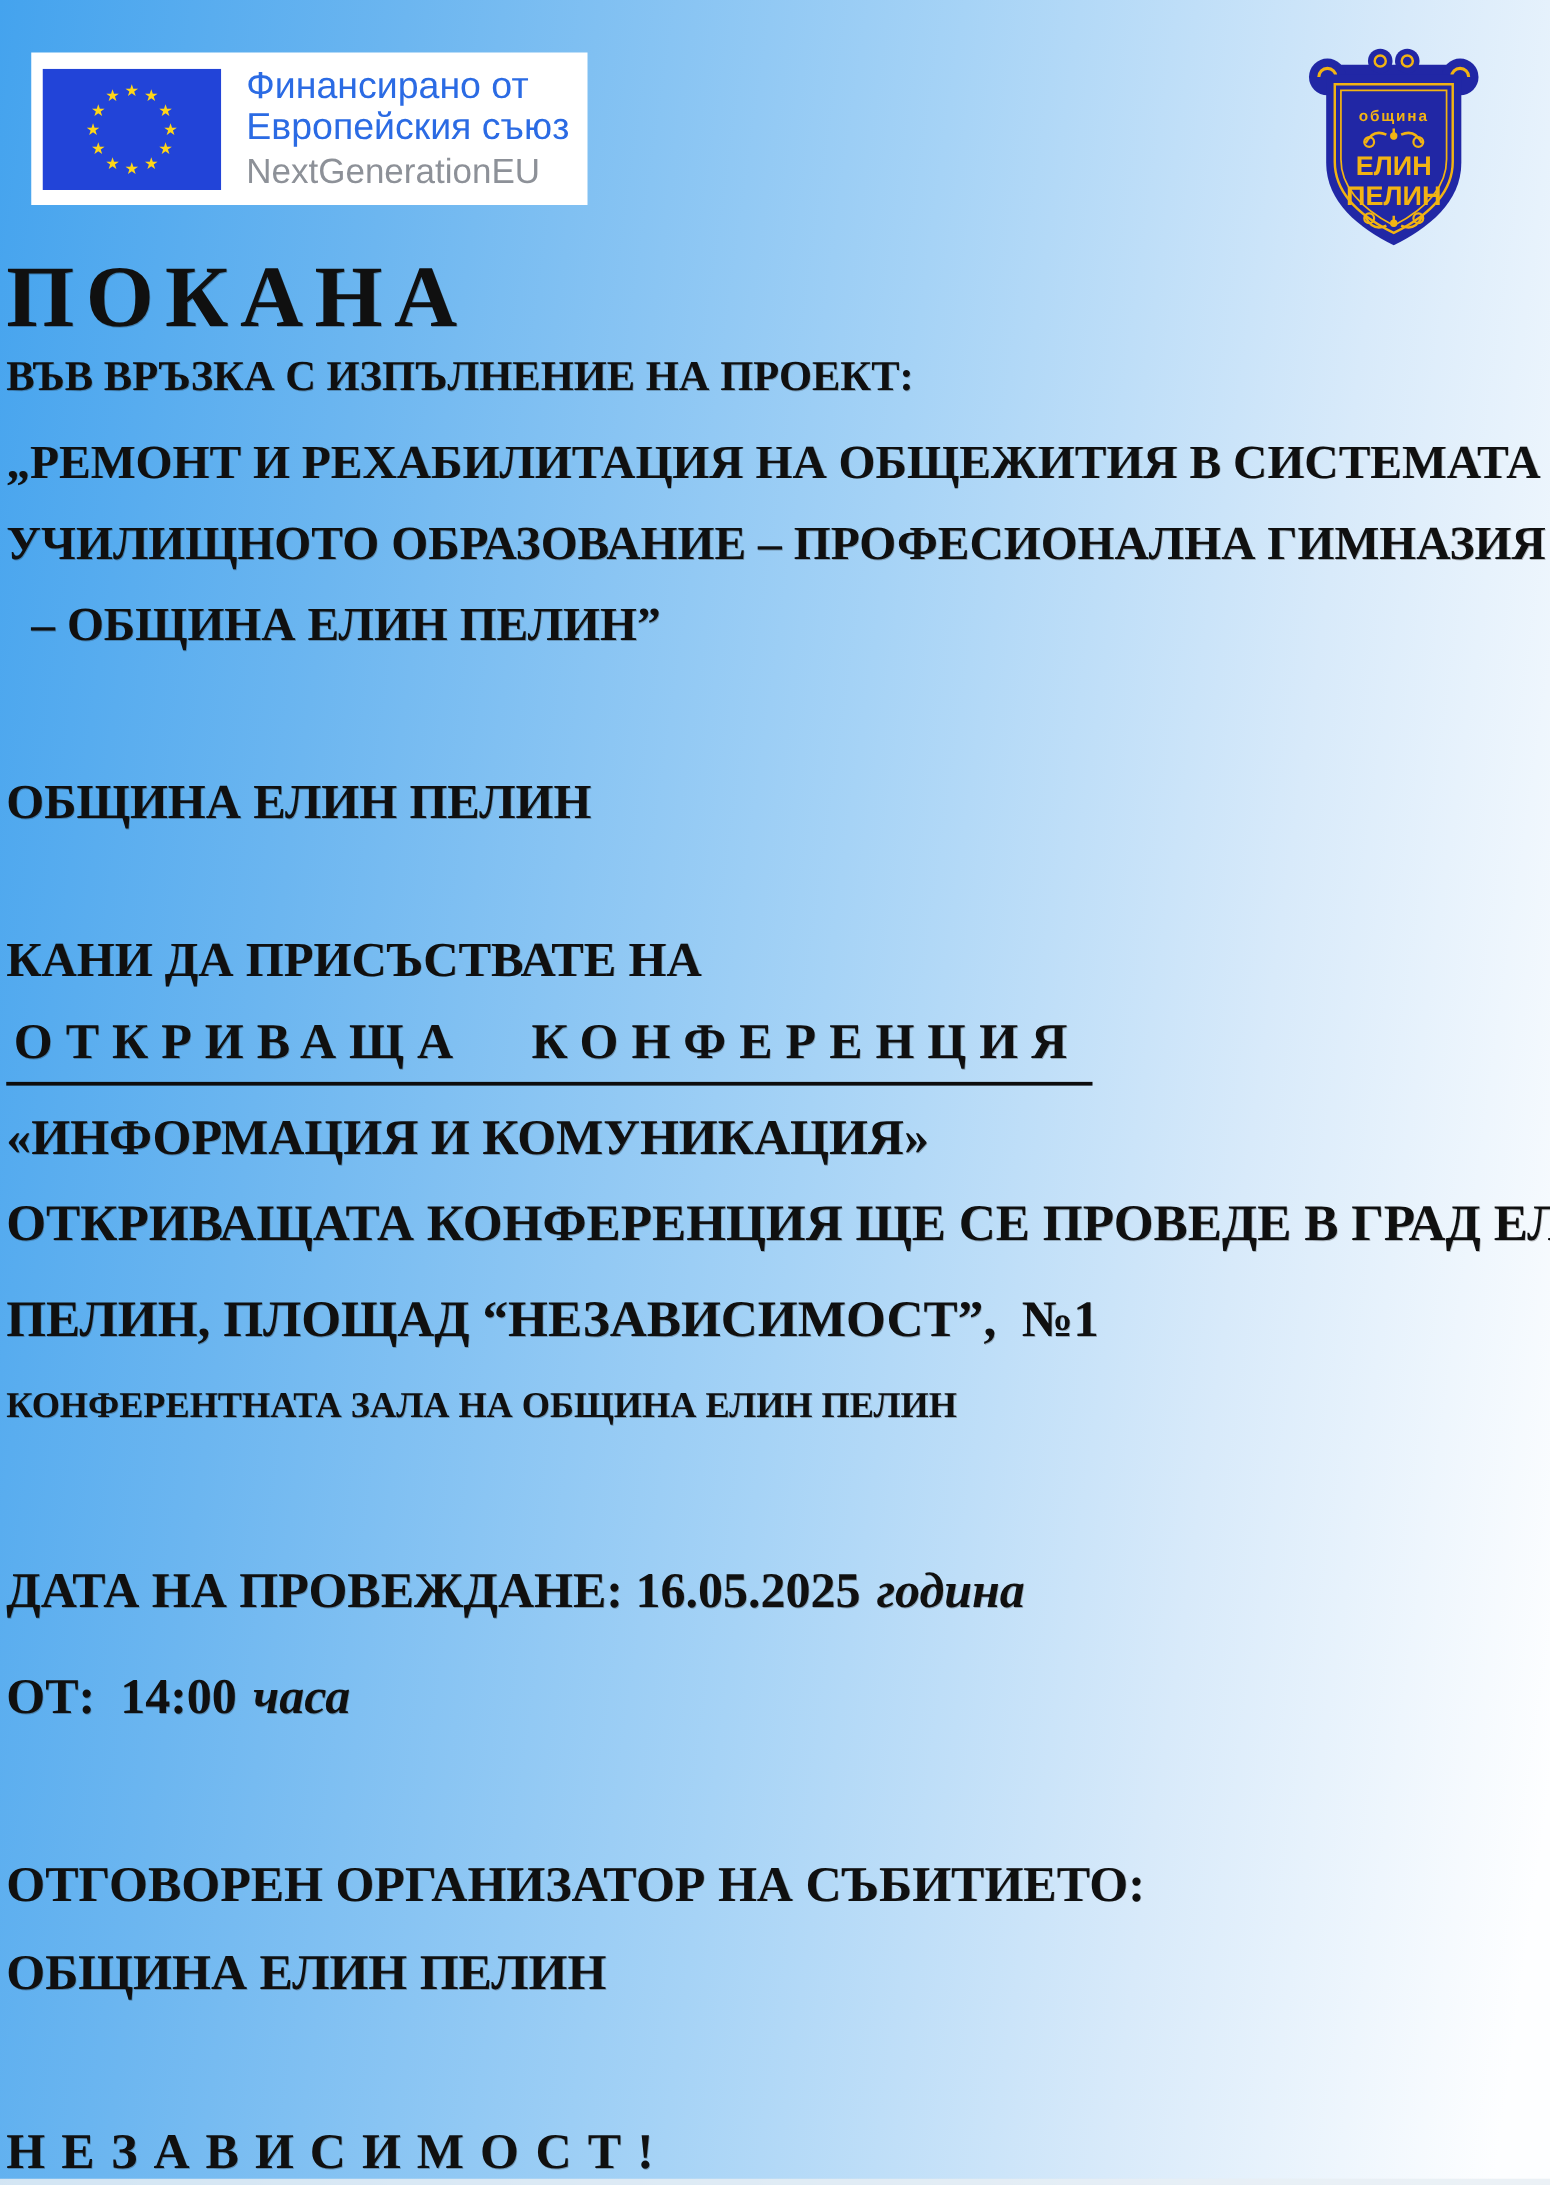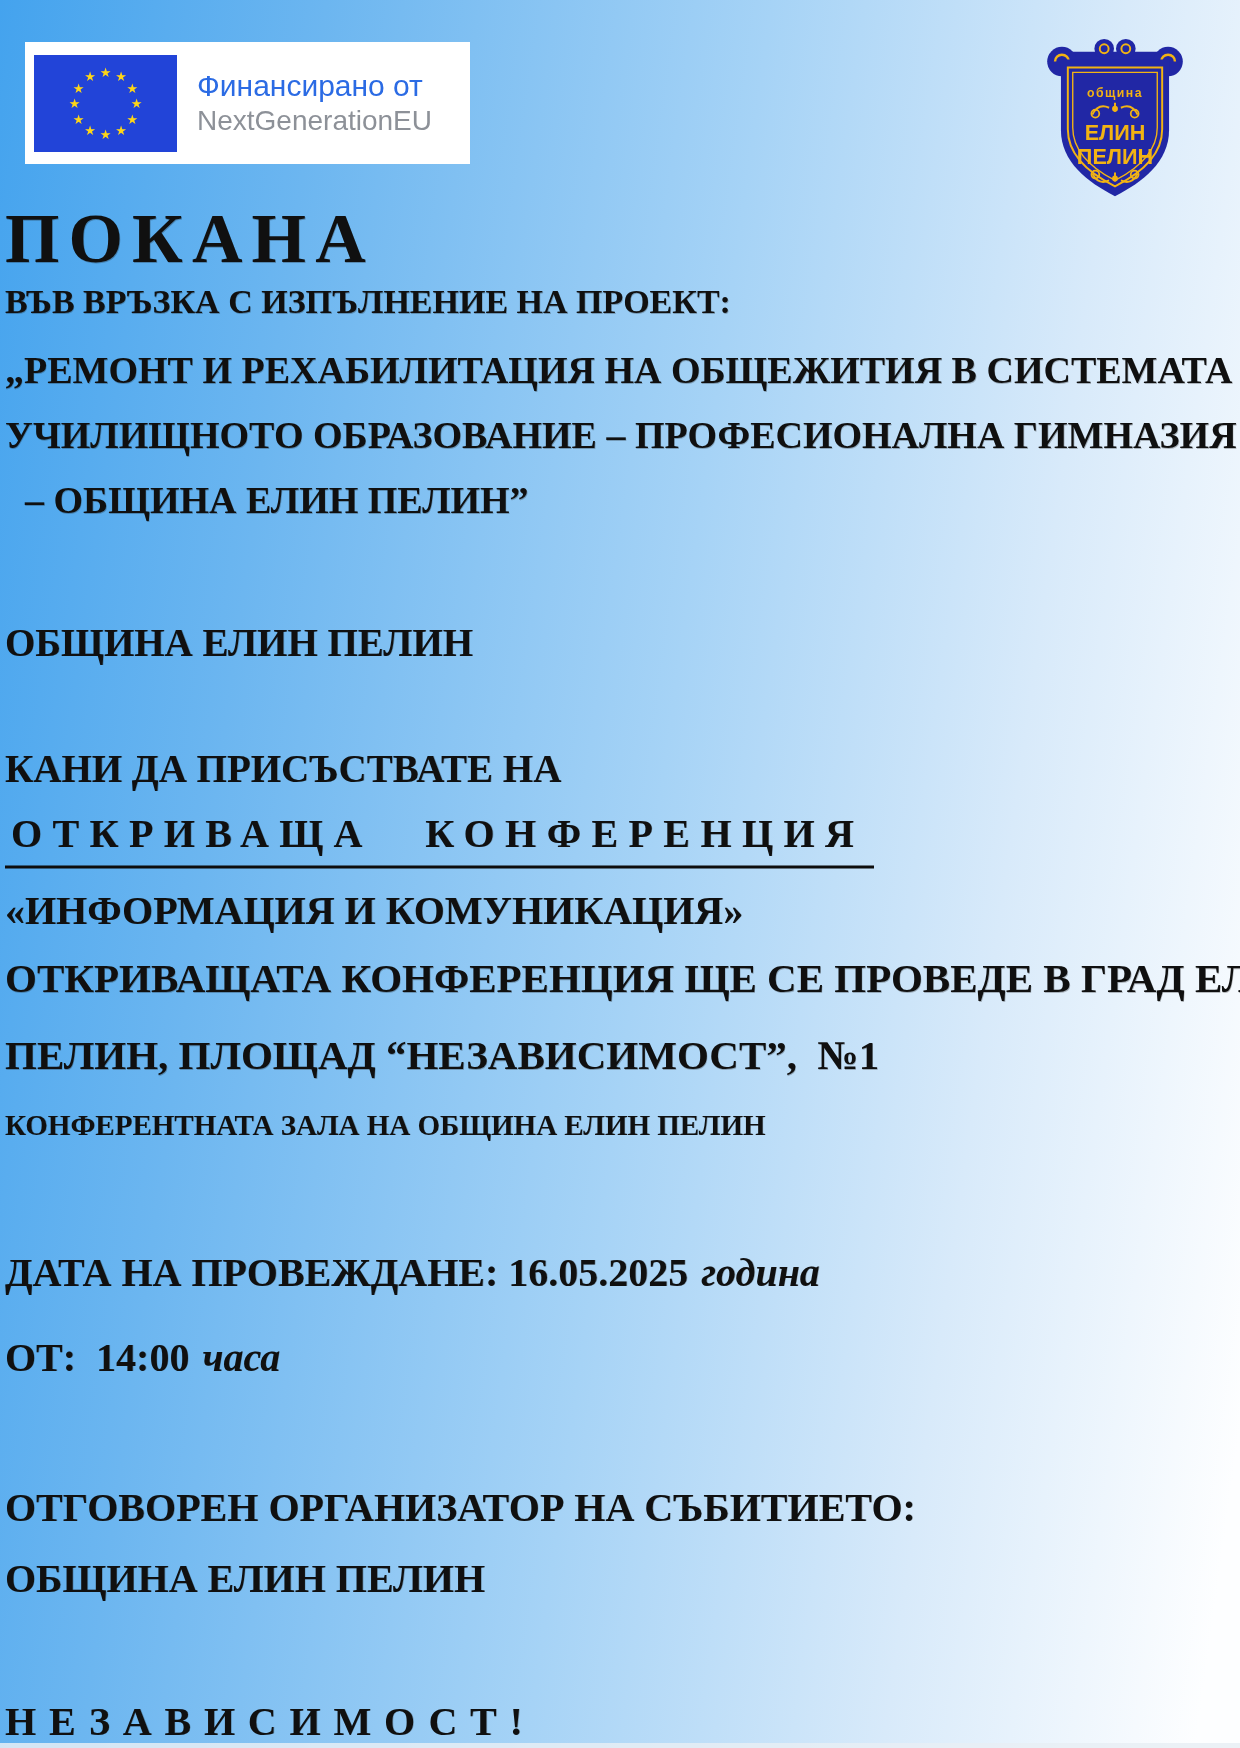--- a/index.html
+++ b/index.html
@@ -73,20 +73,21 @@
         <text x="71.5" y="84">★</text>
         <text x="56" y="79.9">★</text>
         <text x="44.7" y="68.5">★</text>
         <text x="40.5" y="53">★</text>
         <text x="44.7" y="37.5">★</text>
         <text x="56" y="26.2">★</text>
       </g>
     </svg>
     <div class="eu-text">
       <div class="eu-funded">Финансирано от</div>
+      <div class="eu-funded">Европейския съюз</div>
       <div class="eu-program">NextGenerationEU</div>
     </div>
   </div>
 
   <svg class="emblem" viewBox="0 0 150 175" width="148" height="172" xmlns="http://www.w3.org/2000/svg">
     <path d="M22 16 H128 V34 H22 Z" fill="#2127a5"></path>
     <circle cx="21" cy="26" r="15" fill="#2127a5"></circle>
     <circle cx="129" cy="26" r="15" fill="#2127a5"></circle>
     <path d="M21 26 m-7 0 a7 7 0 1 1 7 7" stroke="#f2b313" stroke-width="2.5" fill="none"></path>
     <path d="M129 26 m7 0 a7 7 0 1 0 -7 7" stroke="#f2b313" stroke-width="2.5" fill="none"></path>

